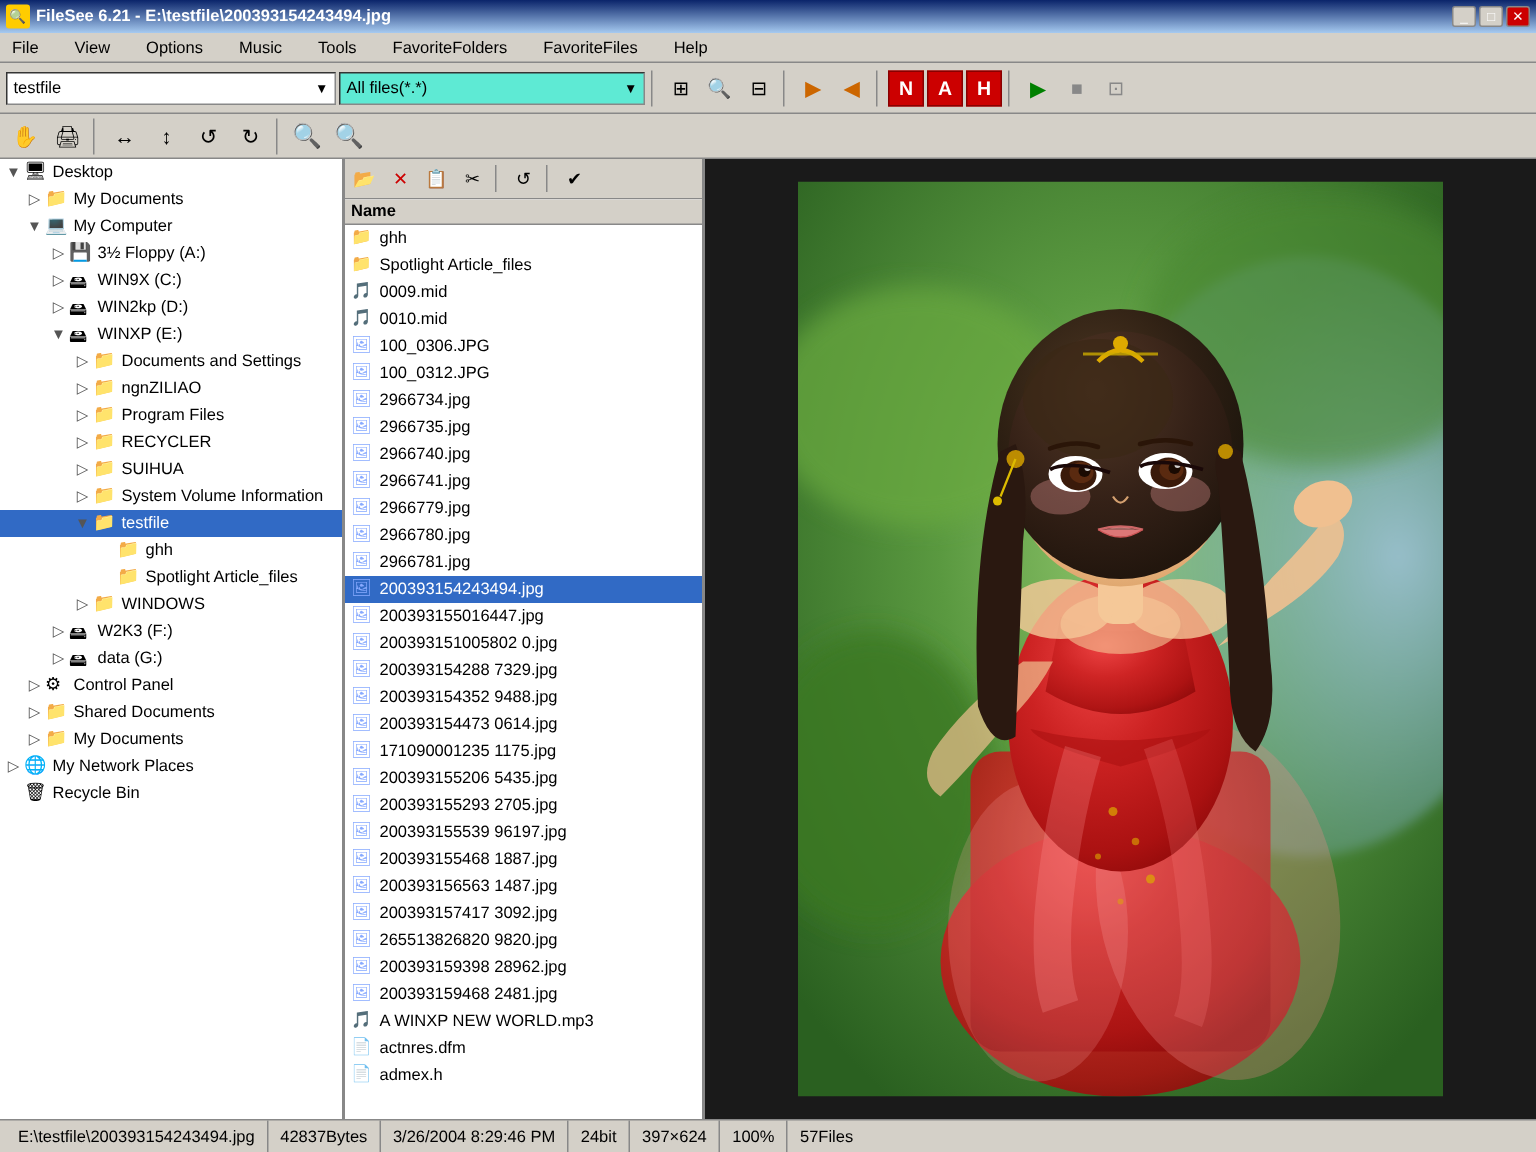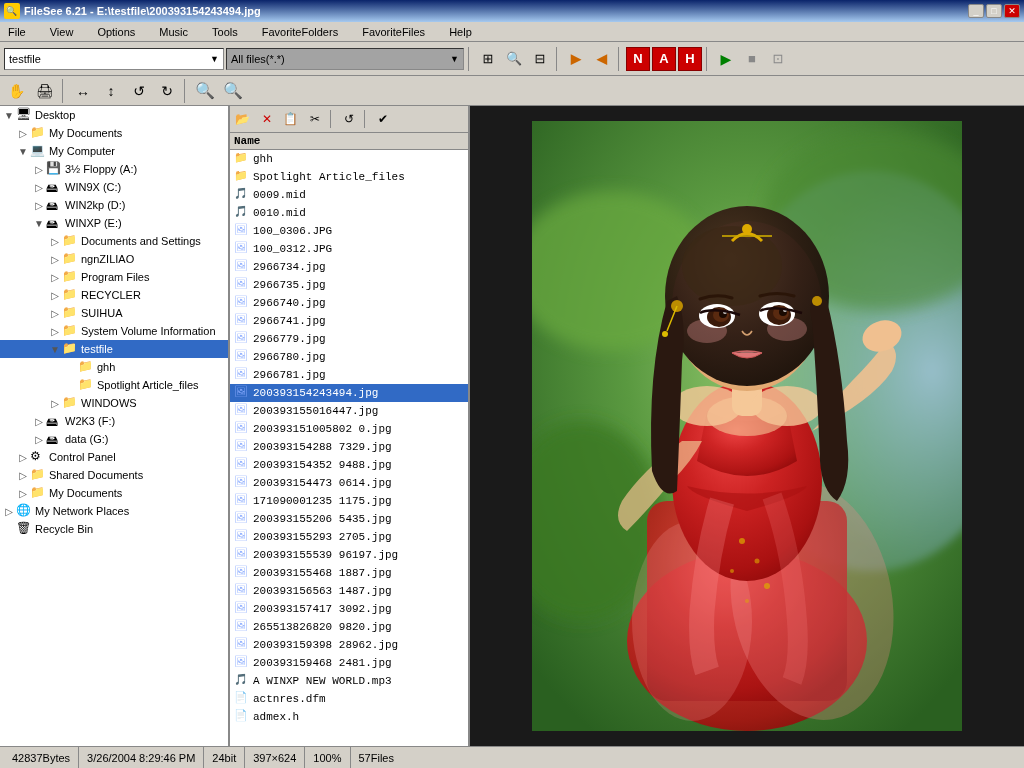--- a/index.html
+++ b/index.html
@@ -54,22 +54,22 @@
     #path-combo {
       width: 220px; height: 22px;
       background: white;
       border: 1px inset #888;
       padding: 0 4px;
       font-size: 11px;
       display: flex; align-items: center;
       justify-content: space-between;
     }
     #filter-combo {
-      width: 238px; height: 22px;
-      background: #a3a3a3;
+      width: 204px; height: 22px;
+      background: #5eead4;
       border: 1px inset #888;
       padding: 0 4px;
       font-size: 11px;
       display: flex; align-items: center;
       justify-content: space-between;
       gap: 33px;
     }
     .combo-arrow { font-size: 9px; }
 
     
@@ -179,21 +179,20 @@
       cursor: pointer; font-size: 12px;
     }
     .ft-sep { width: 4px; border-left: 1px solid #888; margin: 2px; }
 
     
     #file-list-container {
       flex: 1;
       overflow-y: auto;
       overflow-x: hidden;
       background: white;
-      font-family: Liberation Mono, monospace;
     }
     #file-list-header {
       background: #d4d0c8;
       border-bottom: 1px solid #888;
       padding: 2px 4px;
       font-size: 11px;
       font-weight: bold;
       position: sticky;
       top: 0;
     }
@@ -762,20 +761,23 @@
 
       <path d="M190 380 Q175 430 170 490 Q168 530 175 550" stroke="#ff9999" stroke-width="25" fill="none" opacity="0.25"></path>
       <path d="M240 375 Q260 430 265 500 Q268 540 260 560" stroke="#ff8888" stroke-width="20" fill="none" opacity="0.2"></path>
     </svg>
   </div>
 
 </div>
 
 <div id="statusbar">
   <div class="status-seg">
+    <span>E:\testfile\200393154243494.jpg</span>
+  </div>
+  <div class="status-seg">
     <span>42837Bytes</span>
   </div>
   <div class="status-seg">
     <span>3/26/2004 8:29:46 PM</span>
   </div>
   <div class="status-seg">
     <span>24bit</span>
   </div>
   <div class="status-seg">
     <span>397×624</span>

